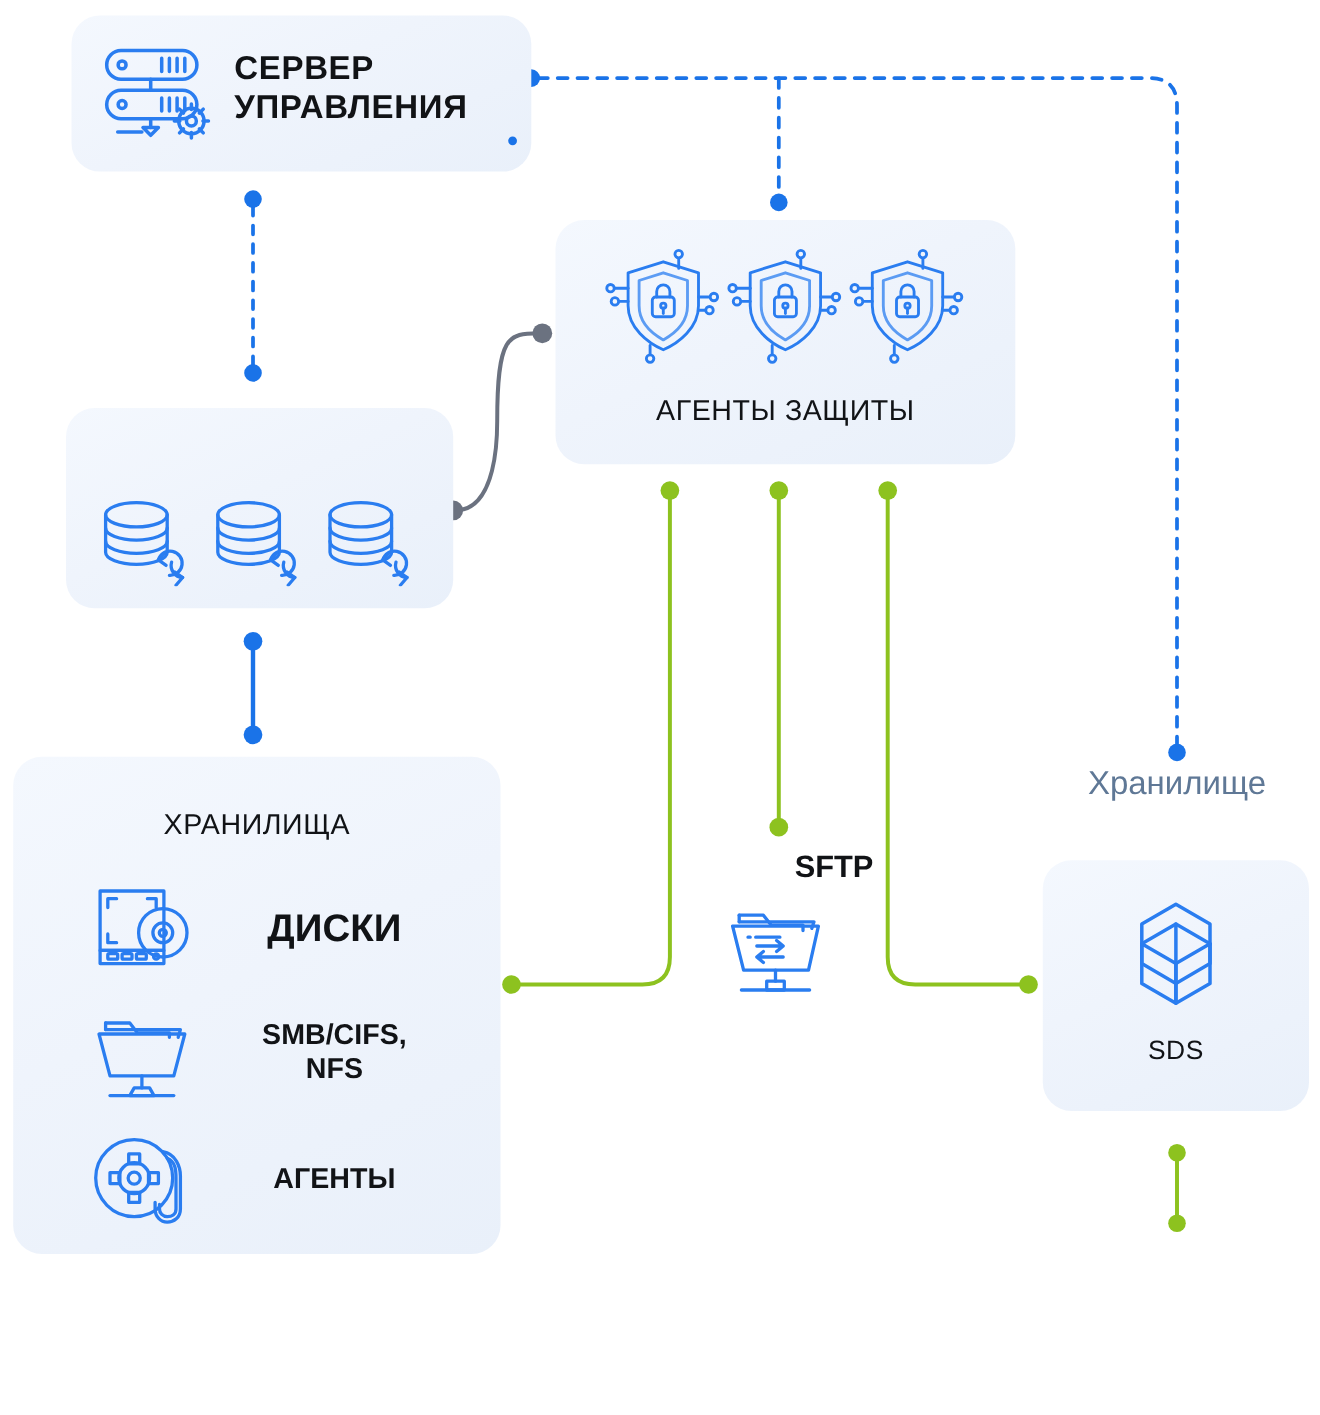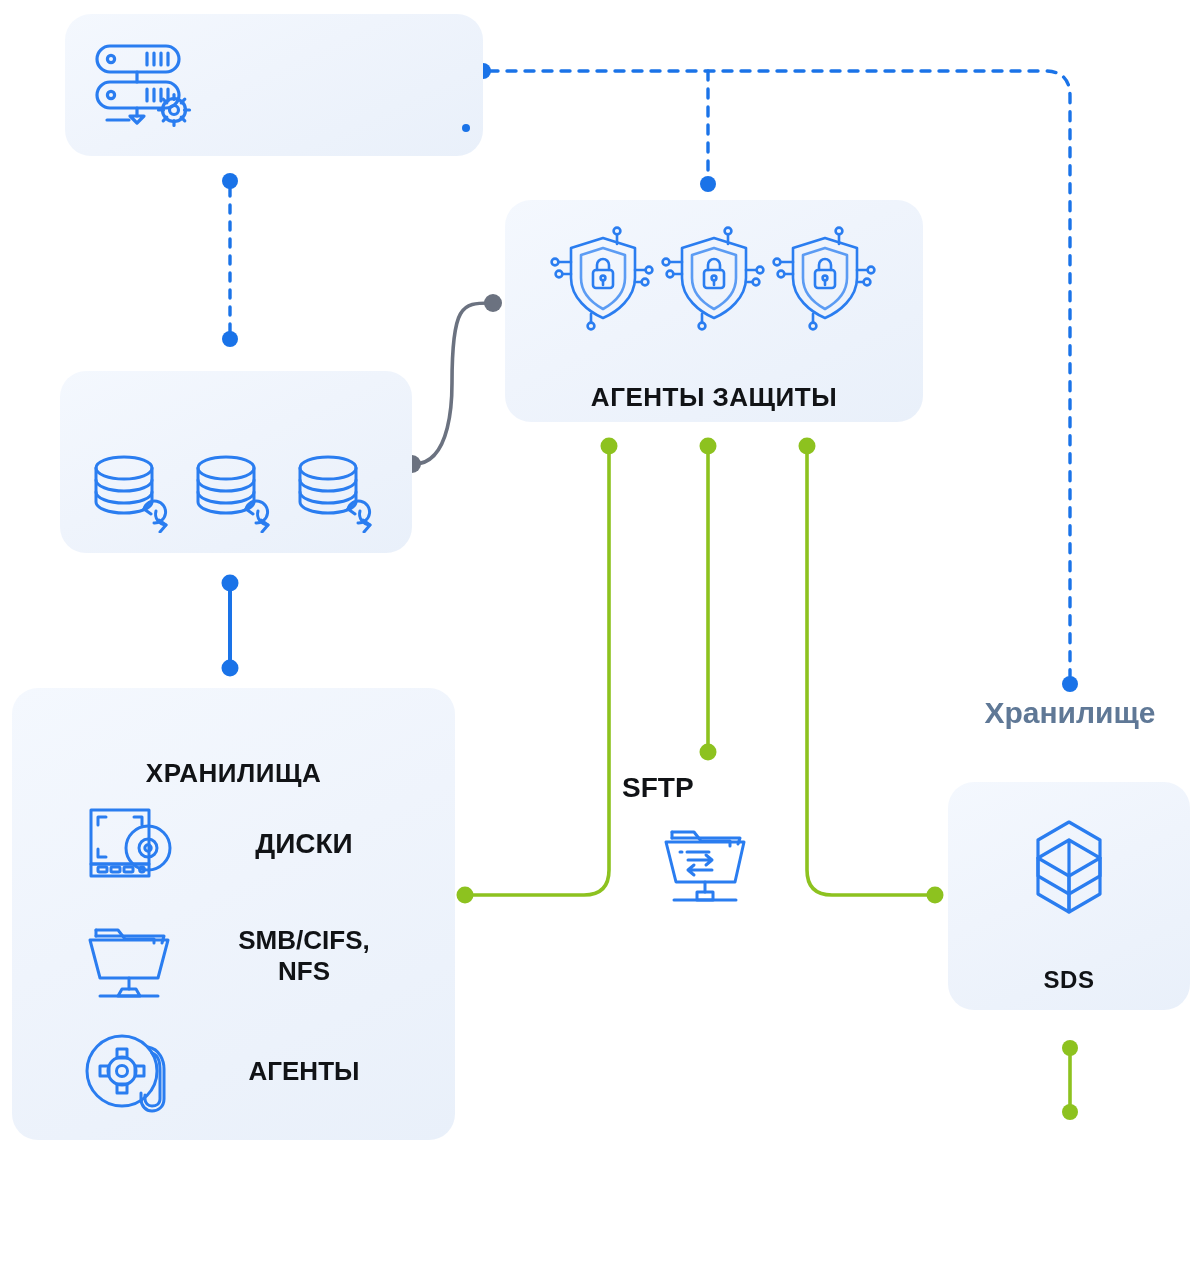--- a/index.html
+++ b/index.html
@@ -6,30 +6,30 @@
   body { width:1200px; height:1286px; font-family:"Liberation Sans", sans-serif; overflow:hidden; }
   #stage { position:relative; width:1200px; height:1286px; }
 
   .card {
     position:absolute;
     border-radius:26px;
     background: linear-gradient(155deg, #f4f8fe 0%, #eff4fc 45%, #e9f0fa 100%);
   }
   .card-title {
     position:absolute; left:0; right:0; text-align:center;
-    font-weight:bold; letter-spacing:.5px; color:#111316;margin-top:24px;
+    font-weight:normal; letter-spacing:.5px; color:#111316;
   }
 
   svg.conn { position:absolute; left:0; top:0; width:1200px; height:1286px; overflow:visible; }
 
-  .lbl { position:absolute; text-align:left; font-weight:bold; color:#111316; }
+  .lbl { position:absolute; text-align:right; font-weight:bold; color:#111316; }
 
   .kiber-wrap { position:absolute; text-align:center; line-height:1.02; }
   .kiber-top { font-weight:bold; color:#123c78; letter-spacing:.5px; }
-  .kiber-sub { font-weight:bold; color:#5f7896; }
+  .kiber-sub { font-weight:normal; color:#5f7896; }
 
   .icon { position:absolute; }
   .row-item { position:absolute; display:flex; align-items:center; }
   .row-text { font-weight:bold; color:#111316; text-align:center; }
 </style>
 </head>
 <body>
 
 <div id="stage">
 
@@ -82,20 +82,24 @@
         <path d="M48 32 v10"></path>
         <path d="M48 68 v8 M18 80 h22"></path>
         <path d="M41 76 h14 l-7 7 z" fill="none"></path>
         <circle cx="85" cy="70" r="11.5"></circle>
         <circle cx="85" cy="70" r="4.5"></circle>
         <path d="M85 54.5 v5 M85 80.5 v5 M69.5 70 h5 M95.5 70 h5
                  M74.2 59.2 l3.6 3.6 M92.2 77.2 l3.6 3.6
                  M95.8 59.2 l-3.6 3.6 M77.8 77.2 l-3.6 3.6"></path>
       </g>
     </svg>
+    <div style="position:absolute; left:148px; top:32px; width:260px; line-height:1.16;">
+      <div style="font-size:30px; font-weight:bold; letter-spacing:.6px; color:#111316;">СЕРВЕР</div>
+      <div style="font-size:30px; font-weight:bold; letter-spacing:.6px; color:#111316;">УПРАВЛЕНИЯ</div>
+    </div>
     <div style="position:absolute; left:397px; top:110px; width:8px; height:8px; border-radius:50%; background:#1a73e8;"></div>
   </div>
 
   <div class="card" style="left:505px; top:200px; width:418px; height:222px;">
     <svg class="icon" style="left:42px; top:22px;" width="112" height="112" viewBox="0 0 112 112">
       <g fill="none" stroke="#2a7df0" stroke-width="2.6" stroke-linecap="round" stroke-linejoin="round">
         <path d="M24 26 L56 16 L88 26 V56 C88 76 70 90 56 96 C42 90 24 76 24 56 Z"></path>
         <path d="M34 33 L56 26 L78 33 V56 C78 72 65 82 56 87 C47 82 34 72 34 56 Z" opacity=".75"></path>
         <rect x="46" y="48" width="20" height="18" rx="3"></rect>
         <path d="M50 48 v-5 a6 6 0 0 1 12 0 v5"></path>
@@ -214,21 +218,21 @@
           <path d="M7 64 h58 v12 h-58 z"></path>
           <rect x="14" y="67" width="9" height="5" rx="1.2"></rect>
           <rect x="27" y="67" width="9" height="5" rx="1.2"></rect>
           <rect x="40" y="67" width="9" height="5" rx="1.2"></rect>
           <circle cx="58" cy="69.5" r="2.4"></circle>
           <circle cx="64" cy="48" r="22"></circle>
           <circle cx="64" cy="48" r="9"></circle>
           <circle cx="64" cy="48" r="3.2"></circle>
         </g>
       </svg>
-      <div class="row-text" style="flex:1; font-size:28px; margin-left:14px;">ДИСКИ</div>
+      <div class="row-text" style="flex:1; font-size:35px; margin-left:14px;">ДИСКИ</div>
     </div>
 
     <div class="row-item" style="left:72px; top:216px; width:330px; height:104px;">
       <svg width="96" height="92" viewBox="0 0 96 92">
         <g fill="none" stroke="#2a7df0" stroke-width="3" stroke-linecap="round" stroke-linejoin="round">
           <path d="M12 20 h22 l7 9 h29 v4"></path>
           <path d="M12 20 v6"></path>
           <path d="M6 30 h78 l-10 38 h-58 z"></path>
           <path d="M12 26 h68 l-2 7"></path>
           <path d="M45 68 v11"></path>

